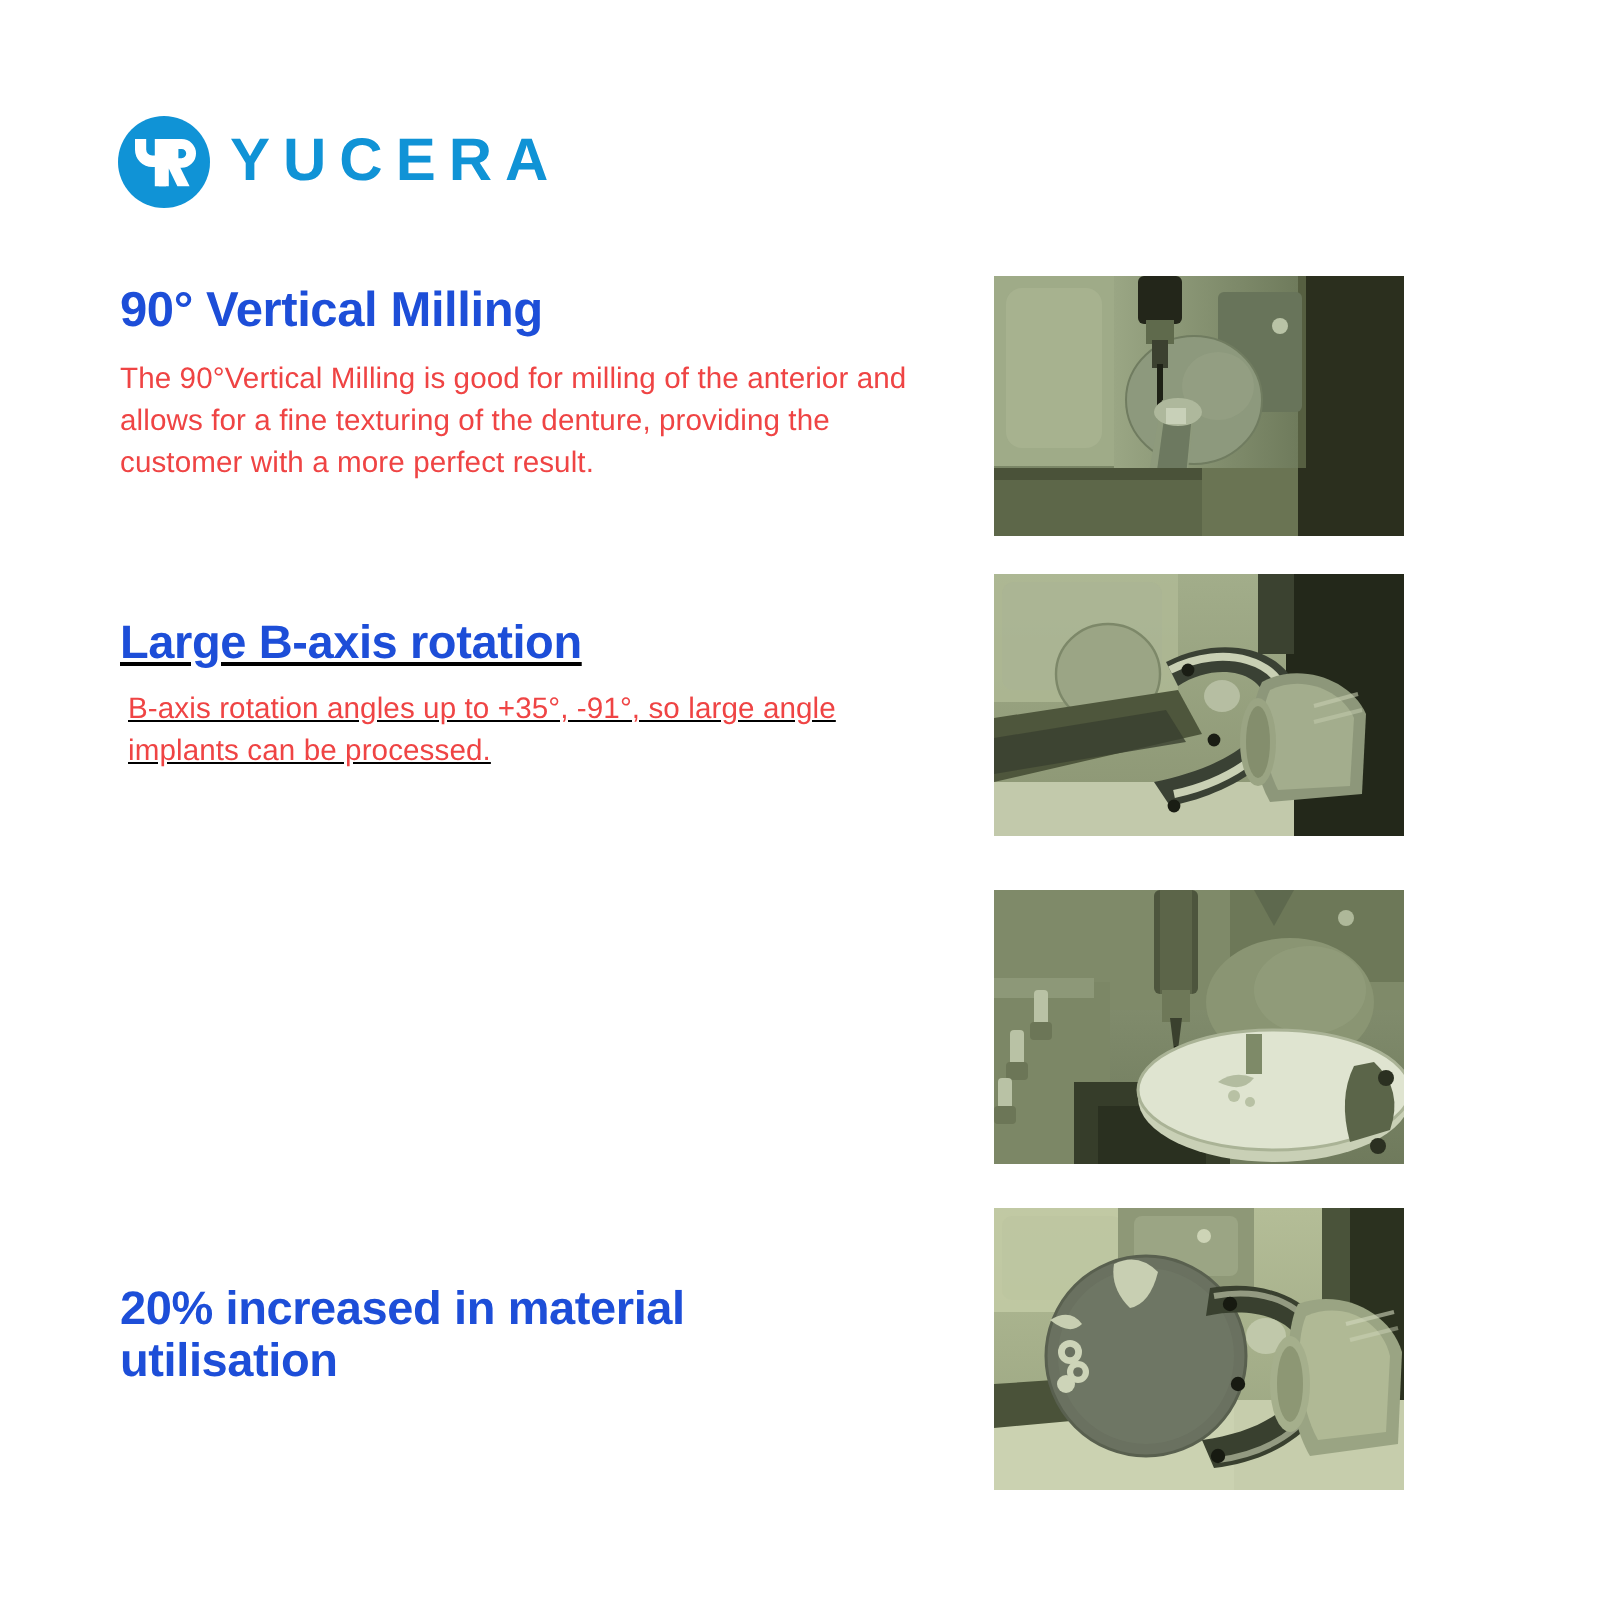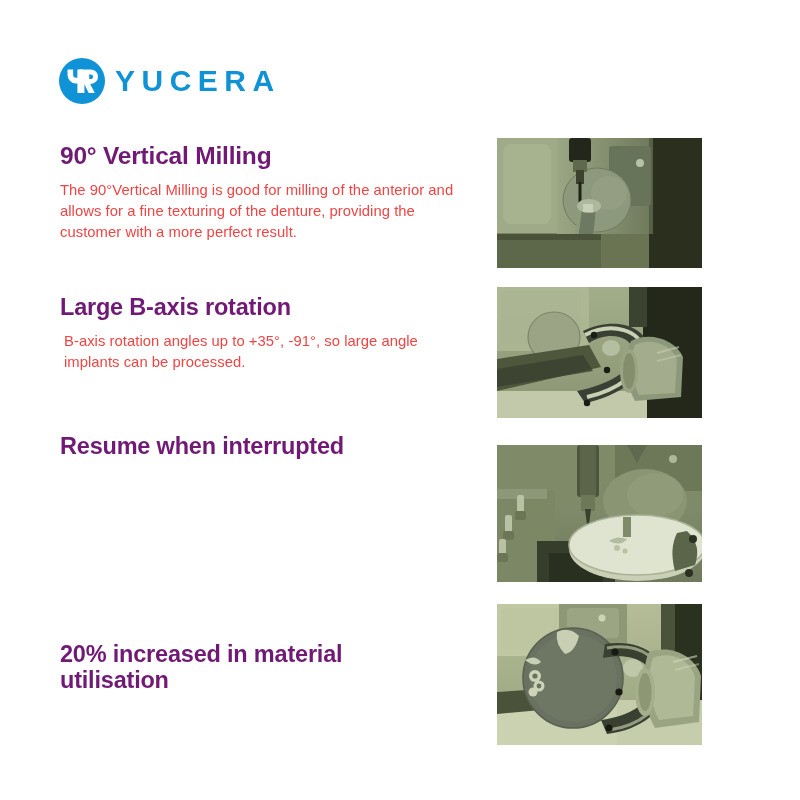--- a/index.html
+++ b/index.html
@@ -53,39 +53,39 @@
     left: 0;
     top: 0;
     width: 470px;
   }
   .feature {
     position: absolute;
     left: 60px;
     width: 400px;
   }
   .feature-title {
-    color: #701a75;
+    color: #1d4ed8;
     font-weight: bold;
     line-height: 1.12;
     margin: 0 6px 11px 0;
     letter-spacing: -0.2px;
   }
   .feature-body {
     color: #ef4444;
     font-size: 14.6px;
     line-height: 1.42;
     margin: 0;
     letter-spacing: 0.05px;
   }
 
   .f1 { top: 142px; }
   .f1 .feature-title { font-size: 24.5px; }
   .f1 .feature-body  { font-size: 14.8px; }
 
-  .f2 { top: 294px; }
+  .f2 { top: 308px; text-decoration: underline; }
   .f2 .feature-title { font-size: 23.5px; }
   .f2 .feature-body  { font-size: 14.8px; left: 4px; position: relative; }
 
   .f3 { top: 433px; }
   .f3 .feature-title { font-size: 23.5px; }
   .f3 .feature-body  { font-size: 14.6px; left: 5px; position: relative; }
 
   .f4 { top: 641px; }
   .f4 .feature-title { font-size: 23.5px; margin-bottom: 18px; }
   .f4 .feature-body  { font-size: 14.6px; left: 4px; position: relative; }
@@ -129,21 +129,20 @@
       <h2 class="feature-title">90° Vertical Milling</h2>
       <p class="feature-body">The 90°Vertical Milling is good for milling of the anterior and allows for a fine texturing of the denture, providing the customer with a more perfect result.</p>
     </div>
 
     <div class="feature f2">
       <h2 class="feature-title">Large B-axis rotation</h2>
       <p class="feature-body">B-axis rotation angles up to +35°, -91°, so large angle implants can be processed.</p>
     </div>
 
     <div class="feature f3">
-      <h2 class="feature-title">Resume when interrupted</h2>
     </div>
 
     <div class="feature f4">
       <h2 class="feature-title">20% increased in material utilisation</h2>
     </div>
 
   </div>
 
   <div class="photo p1">
     <svg viewBox="0 0 205 130" preserveAspectRatio="none" xmlns="http://www.w3.org/2000/svg">

